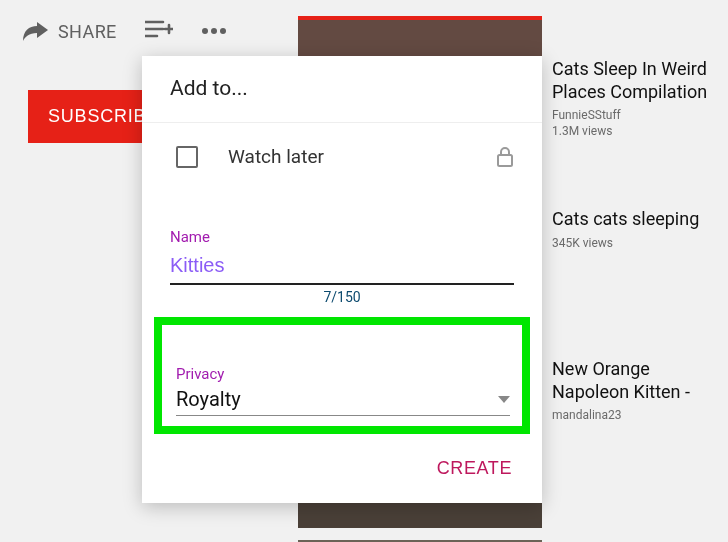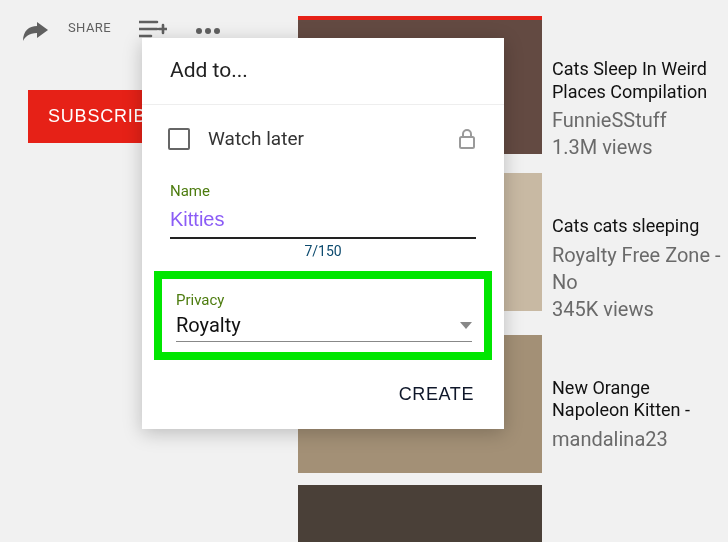--- a/index.html
+++ b/index.html
@@ -12,21 +12,21 @@
     position: relative;
     color: #111;
   }
   .top-bar {
     display: flex;
     align-items: center;
     padding: 20px 12px 10px 22px;
     gap: 28px;
     color: #606060;
   }
-  .share-btn { display: flex; align-items: flex-start; gap: 20px; font-size: 13px; letter-spacing: 0.4px; cursor: pointer; }
+  .share-btn { display: flex; align-items: flex-end; gap: 10px; font-size: 18px; letter-spacing: 0.4px; cursor: pointer; }
   .icon-svg { display: block; }
   .subscribe {
     background: #e62117;
     color: #fff;
     font-size: 18px;
     letter-spacing: 0.8px;
     padding: 16px 20px;
     margin: 38px 0 0 28px;
     border: none;
     font-weight: 500;
@@ -45,53 +45,53 @@
     background: #634a42;
     flex-shrink: 0;
     border-top: 4px solid #e62117;
   }
   .thumb.thumb2 { background: #c8b9a3; border-top: none; }
   .thumb.thumb3 { background: #a39076; border-top: none; }
   .thumb.thumb4 { background: #4a4038; border-top: none; height: 62px; }
   .thumb.thumb5 { background: #6b6256; border-top: none; height: 70px; position: relative; }
   .vid-meta { padding-top: 2px; margin-top: 40px; }
   .vid-title { font-size: 18px; color: #111; line-height: 1.25; margin-bottom: 4px; }
-  .vid-sub { font-size: 20px; color: #6a6a6a; line-height: 1.35; }
+  .vid-sub { font-size: 12px; color: #6a6a6a; line-height: 1.35; }
 
   .modal {
     position: absolute;
     left: 142px;
-    top: 38px;
-    width: 362px;
+    top: 56px;
+    width: 400px;
     background: #fff;
     box-shadow: 0 4px 18px rgba(0,0,0,0.22);
     padding: 0 0 18px 0;
   }
   .modal-header {
     padding: 20px 28px 22px 28px;
     font-size: 21px;
     color: #222;
     border-bottom: 1px solid #eee;
   }
   .watch-later-row {
     display: flex;
     align-items: center;
-    padding: 22px 28px 22px 26px;
-    gap: 18px;
+    padding: 22px 28px 22px 34px;
+    gap: 30px;
     color: #333;
     font-size: 19px;
   }
   .checkbox {
     width: 22px; height: 22px; border: 2.5px solid #666; border-radius: 2px;
     flex-shrink: 0;
   }
   .wl-label { flex: 1; }
   .lock { color: #888; }
   .field-block { padding: 10px 28px 0 28px; }
-  .field-label { font-size: 15px; color: #4d7c0f; margin-bottom: 4px; }
+  .field-label { font-size: 15px; color: #a21caf; margin-bottom: 4px; margin-top: 28px; }
   .name-input {
     width: 100%;
     border: none;
     border-bottom: 2.5px solid #222;
     font-size: 20px;
     padding: 4px 0 6px 0;
     outline: none;
     background: transparent;
     color: #8b5cf6;
   }
@@ -106,21 +106,21 @@
   .privacy-value { font-size: 20px; color: #111; flex: 1; }
   .dropdown-caret {
     width: 0; height: 0;
     border-left: 6px solid transparent;
     border-right: 6px solid transparent;
     border-top: 7px solid #888;
   }
   .create-btn {
     display: block;
     margin: 18px 24px 0 auto;
-    color: #0f172a;
+    color: #be185d;
     font-size: 18px;
     letter-spacing: 0.6px;
     background: none;
     border: none;
     font-weight: 500;
     cursor: pointer;
     padding: 6px 6px;
   }
 </style>
 </head>
@@ -159,21 +159,20 @@
     <div class="vid-meta">
       <div class="vid-title">Cats Sleep In Weird Places Compilation</div>
       <div class="vid-sub">FunnieSStuff</div>
       <div class="vid-sub">1.3M views</div>
     </div>
   </div>
   <div class="video-row">
     <div class="thumb thumb2"></div>
     <div class="vid-meta">
       <div class="vid-title">Cats cats sleeping</div>
-      <div class="vid-sub">Royalty Free Zone - No</div>
       <div class="vid-sub">345K views</div>
     </div>
   </div>
   <div class="video-row">
     <div class="thumb thumb3"></div>
     <div class="vid-meta">
       <div class="vid-title">New Orange Napoleon Kitten -</div>
       <div class="vid-sub">mandalina23</div>
     </div>
   </div>

